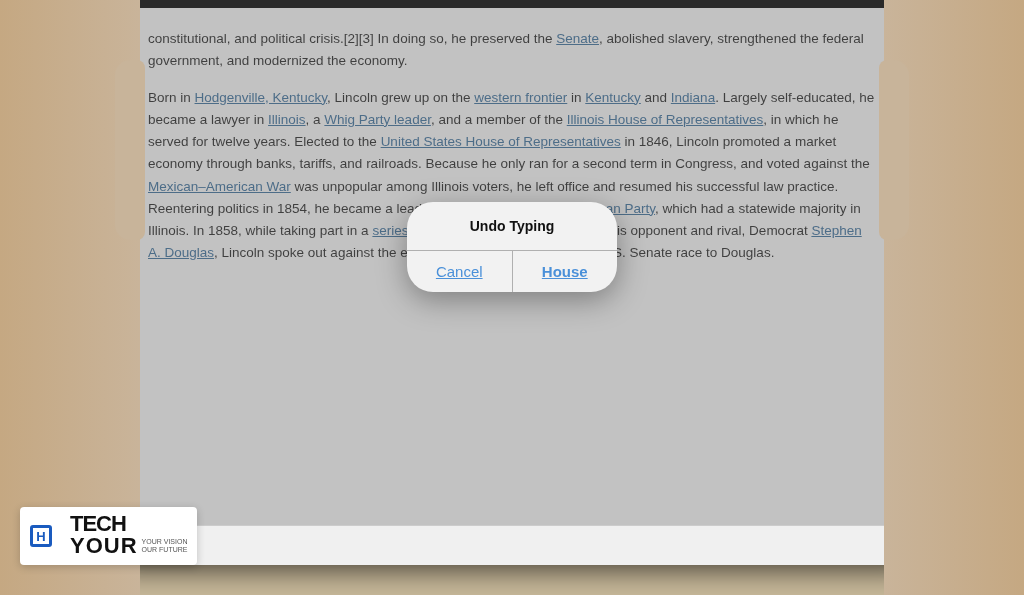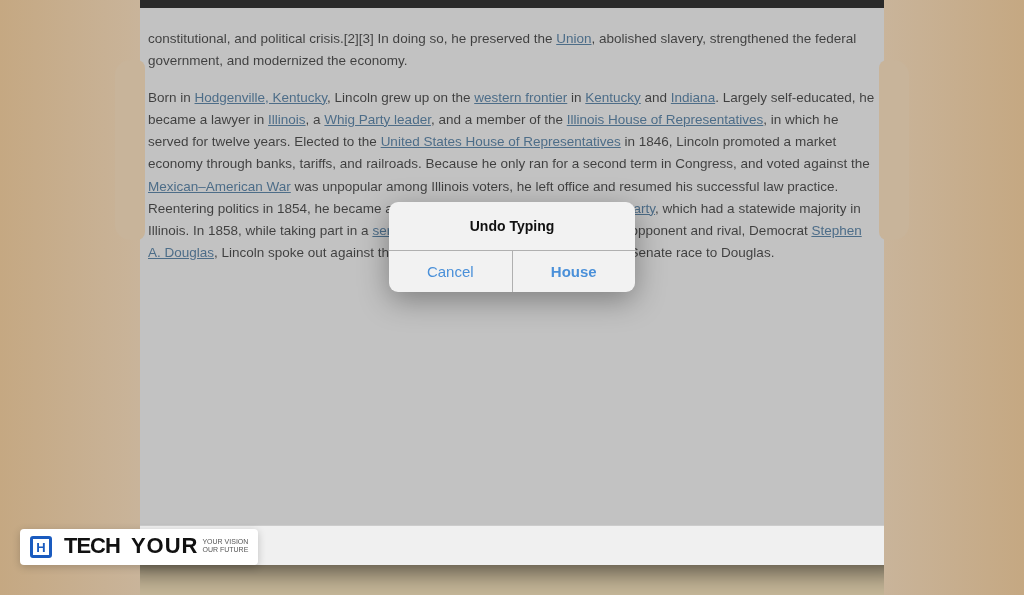--- a/index.html
+++ b/index.html
@@ -113,22 +113,22 @@
       top: 0; left: 0; right: 0; bottom: 40px;
       z-index: 20;
       display: flex;
       align-items: center;
       justify-content: center;
     }
 
     
     .dialog {
       background: #f2f2f2;
-      border-radius: 9px;
-      width: 246px;
+      border-radius: 26px;
+      width: 210px;
       overflow: hidden;
       box-shadow: 0 8px 30px rgba(0,0,0,0.35);
     }
 
     .dialog-title {
       text-align: center;
       font-size: 14px;
       font-weight: 600;
       color: #111;
       padding: 16px 16px 8px;
@@ -142,20 +142,21 @@
 
     .dialog-btn {
       flex: 1;
       padding: 12px 12px;
       text-align: center;
       font-size: 15px;
       cursor: pointer;
       background: transparent;
       border: none;
       outline: none;
+      text-decoration: underline;
     }
 
     .dialog-btn-cancel {
       color: #4a90d9;
       border-right: 1px solid #b0b0b0;
     }
 
     .dialog-btn-undo {
       color: #4a90d9;
       font-weight: 600;
@@ -226,22 +227,22 @@
     .logo-tech {
       font-size: 22px;
       font-weight: 900;
       color: #111;
       letter-spacing: -1px;
       line-height: 1;
     }
 
     .logo-text-block {
       display: flex;
-      margin-left: 8px;
-      gap: 11px;
+      flex-direction: column;
+      margin-left: 14px;
     }
 
     .logo-row1 {
       display: flex;
       align-items: baseline;
     }
 
     .logo-row2 {
       display: flex;
       align-items: center;
@@ -287,21 +288,21 @@
 <div class="hand-right"></div>
 
 <div class="tablet">
 
   <div class="tablet-screen">
 
     <div class="screen-overlay"></div>
 
     <div class="doc-content">
       <p>
-        constitutional, and political crisis.[2][3] In doing so, he preserved the <span class="link">Union</span>, abolished slavery, strengthened the federal government, and modernized the economy.
+        constitutional, and political crisis.[2][3] In doing so, he preserved the <span class="link">Senate</span>, abolished slavery, strengthened the federal government, and modernized the economy.
       </p>
 
       <p>
         Born in <span class="link">Hodgenville, Kentucky</span>, Lincoln grew up on the <span class="link">western frontier</span> in <span class="link">Kentucky</span> and <span class="link">Indiana</span>. Largely self-educated, he became a lawyer in <span class="link">Illinois</span>, a <span class="link">Whig Party leader</span>, and a member of the <span class="link">Illinois House of Representatives</span>, in which he served for twelve years. Elected to the <span class="link">United States House of Representatives</span> in 1846, Lincoln promoted a market economy through banks, tariffs, and railroads. Because he only ran for a second term in Congress, and voted against the <span class="link">Mexican–American War</span> was unpopular among Illinois voters, he left office and resumed his successful law practice. Reentering politics in 1854, he became a leader in building the new <span class="link">Republican Party</span>, which had a statewide majority in Illinois. In 1858, while taking part in a <span class="link">series of highly publicized debates</span> with his opponent and rival, Democrat <span class="link">Stephen A. Douglas</span>, Lincoln spoke out against the expansion of slavery, but lost the U.S. Senate race to Douglas.
       </p>
     </div>
 
     <div class="dialog-backdrop">
       <div class="dialog">
         <div class="dialog-title">Undo Typing</div>

